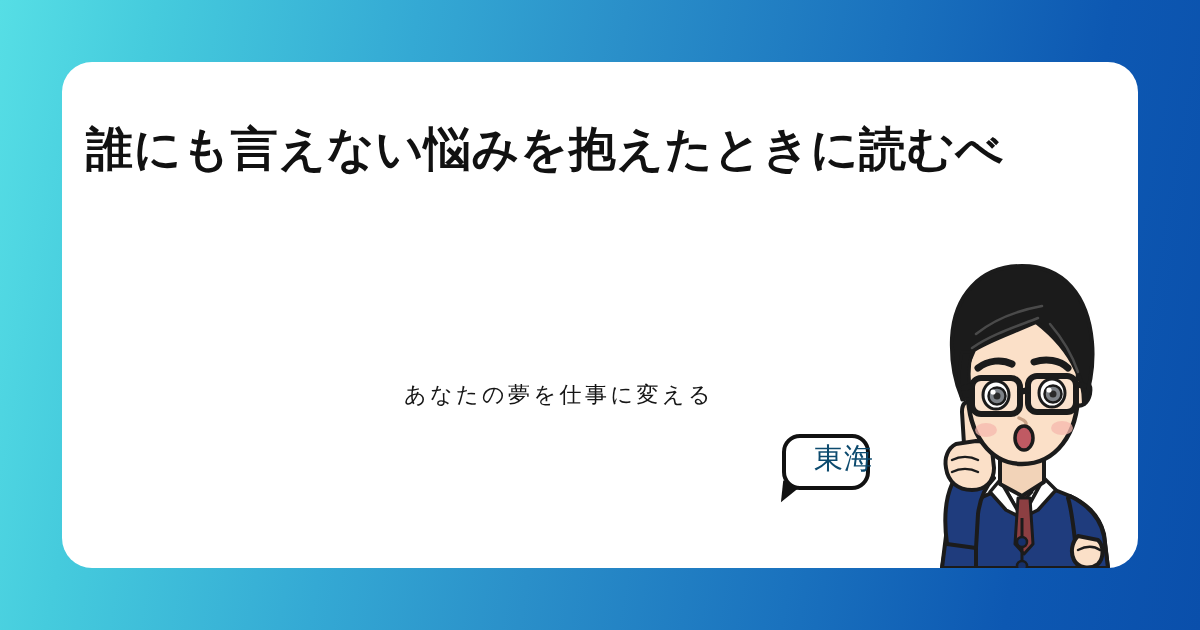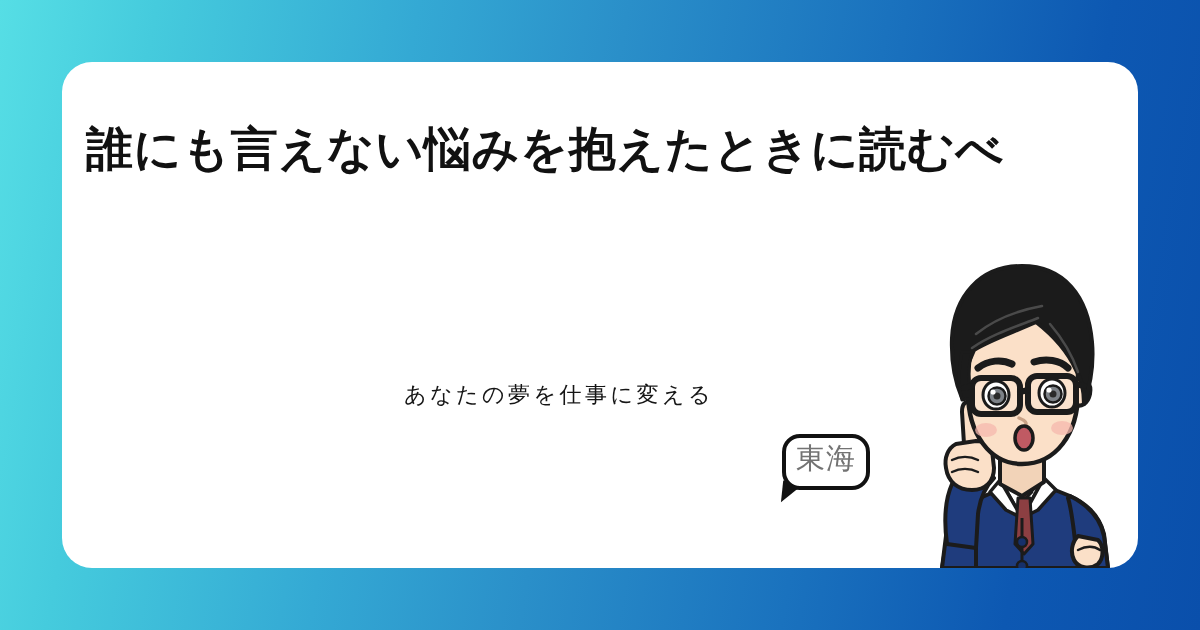--- a/index.html
+++ b/index.html
@@ -103,26 +103,26 @@
     border: 4px solid #111111;
     border-radius: 18px;
     background: #ffffff;
     box-sizing: border-box;
   }
   #logo-badge-text {
     position: absolute;
     left: 0;
     top: 8px;
     width: 96px;
-    text-align: center;
+    text-align: right;
     font-family: "DejaVu Sans", sans-serif;
     font-size: 29px;
     line-height: 32px;
     font-weight: normal;
-    color: #737373;
+    color: #0c4a6e;
     letter-spacing: 1px;
     white-space: nowrap;
   }
   #logo-badge-tail {
     position: absolute;
     left: 4px;
     top: 48px;
     width: 0;
     height: 0;
     border-left: 22px solid #111111;

